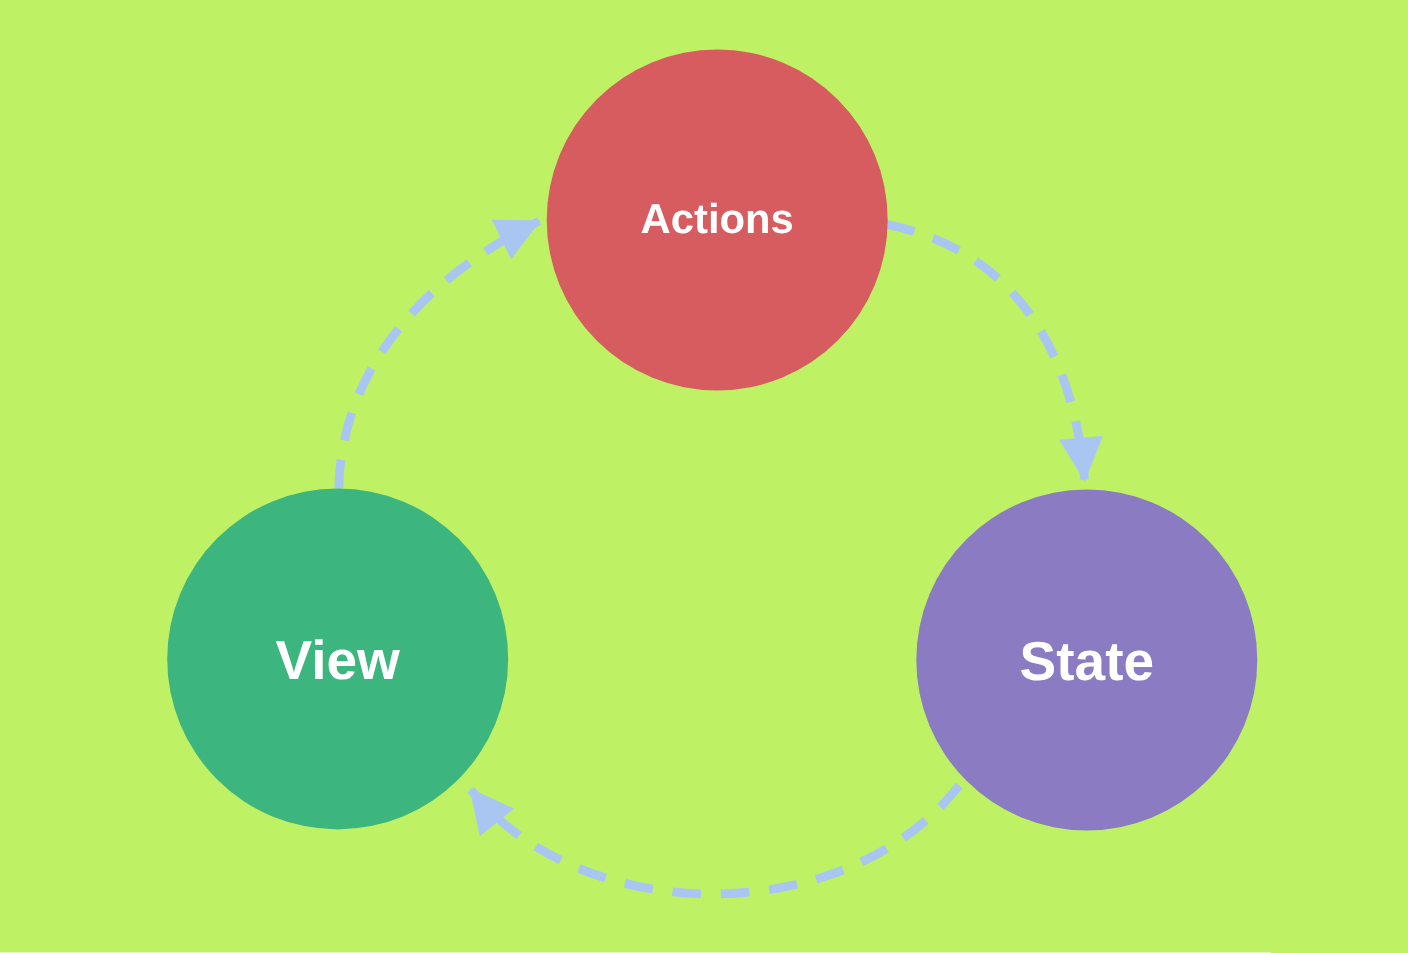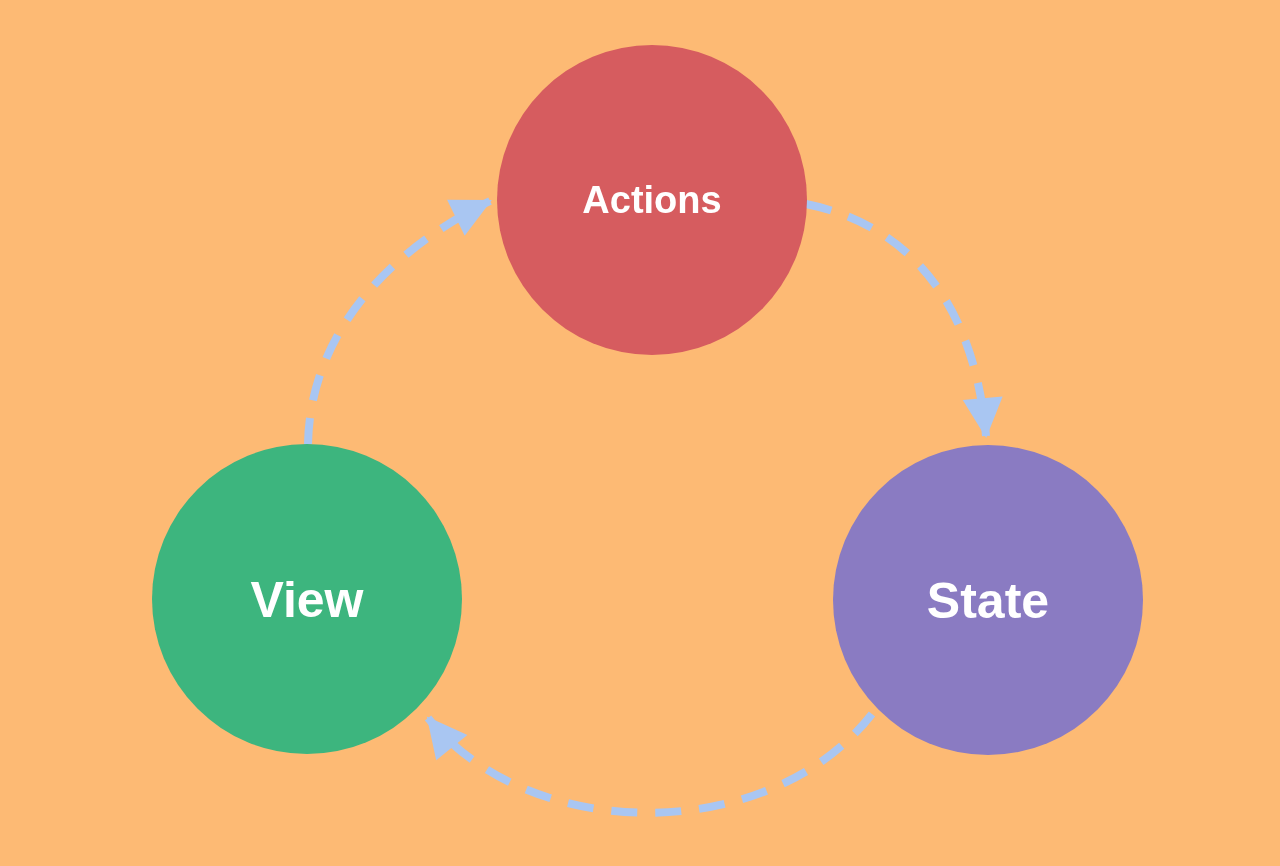--- a/index.html
+++ b/index.html
@@ -7,21 +7,21 @@
     padding: 0;
     background: #ffffff;
     width: 1280px;
     height: 866px;
     overflow: hidden;
   }
   .stage {
     position: relative;
     width: 1280px;
     height: 866px;
-    background: #fdba74;
+    background: #bef264;
   }
   svg { display: block; }
   .edge {
     fill: none;
     stroke-width: 8;
     stroke-dasharray: 26 18;
     stroke-linecap: butt;
   }
   .node-label {
     font-family: "Liberation Sans", "DejaVu Sans", sans-serif;

